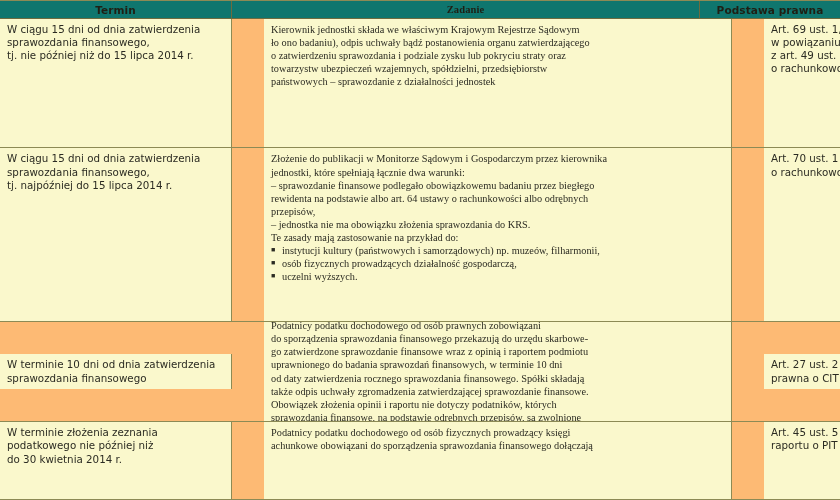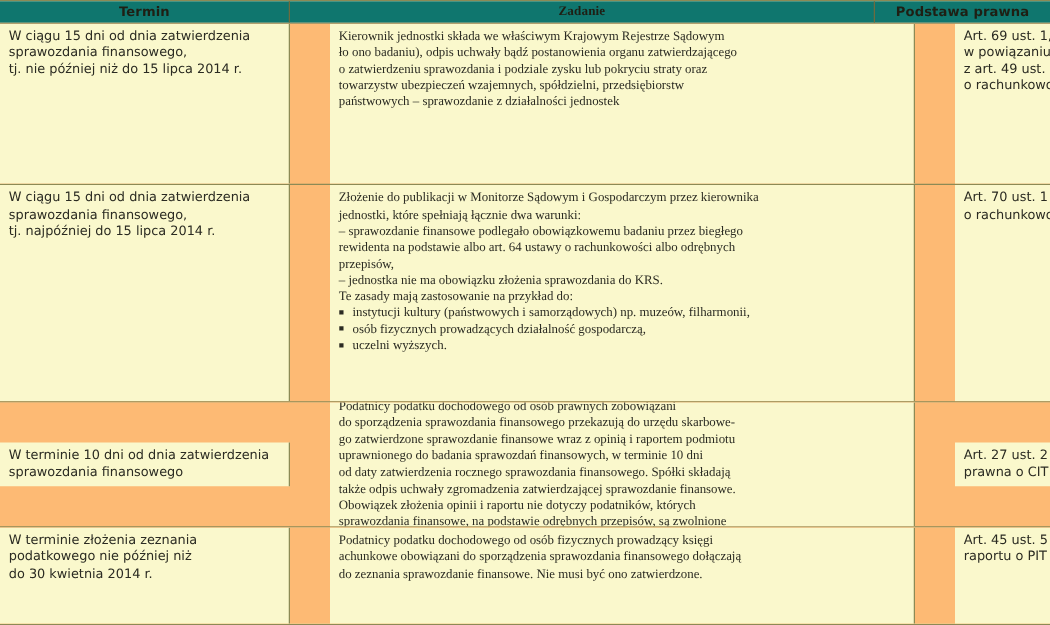--- a/index.html
+++ b/index.html
@@ -189,21 +189,20 @@
 
   <div class="row row-4">
     <div class="cell col-term">
       <span class="line">W terminie złożenia zeznania</span>
       <span class="line">podatkowego nie później niż</span>
       <span class="line">do 30 kwietnia 2014 r.</span>
     </div>
     <div class="cell col-task">
       <span class="line">Podatnicy podatku dochodowego od osób fizycznych prowadzący księgi</span>
       <span class="line">achunkowe obowiązani do sporządzenia sprawozdania finansowego dołączają</span>
-      <span class="line">do zeznania sprawozdanie finansowe. Nie musi być ono zatwierdzone.</span>
     </div>
     <div class="cell col-legal">
       <span class="line">Art. 45 ust. 5</span>
       <span class="line">raportu o PIT</span>
     </div>
   </div>
 
 </div>
 
 </body></html>

